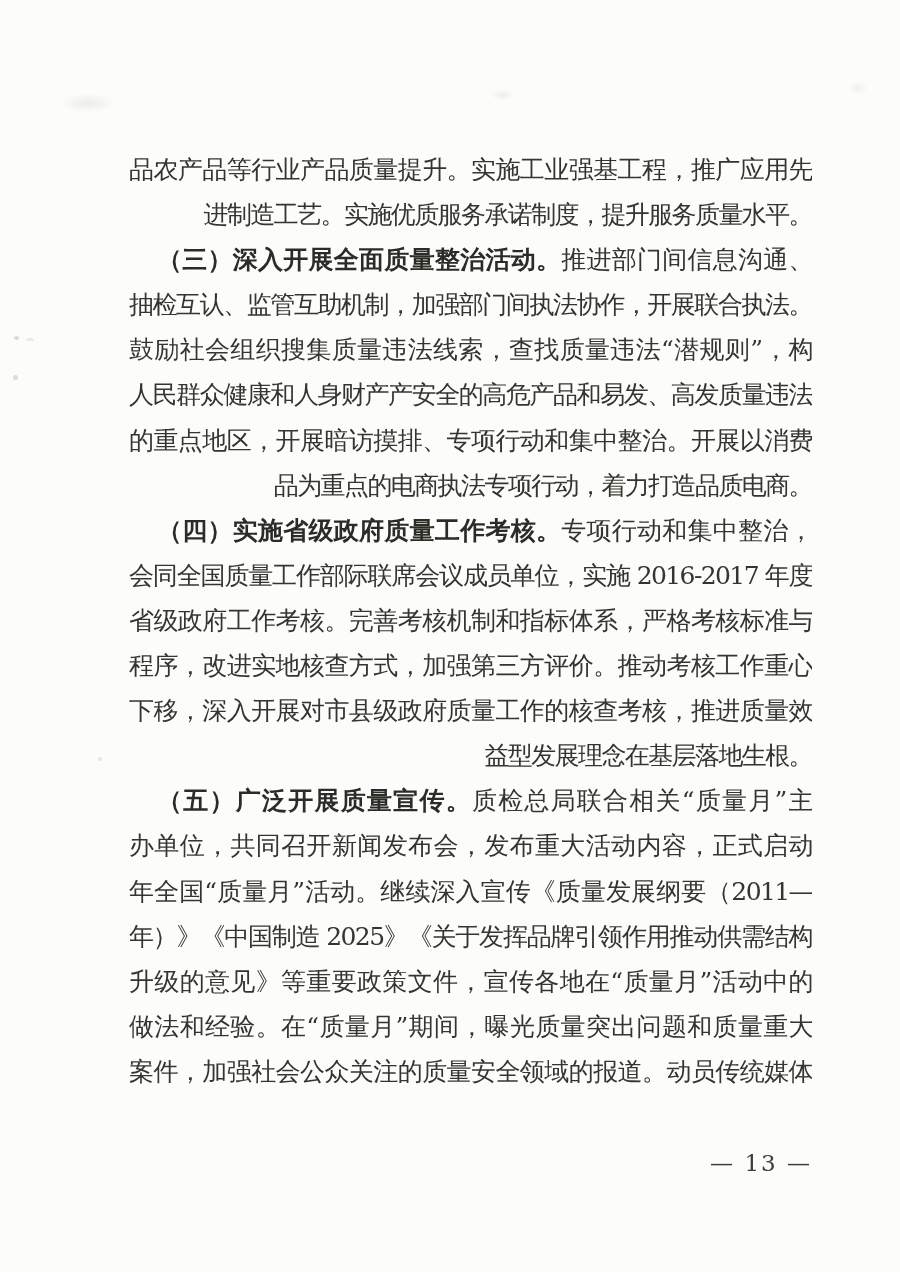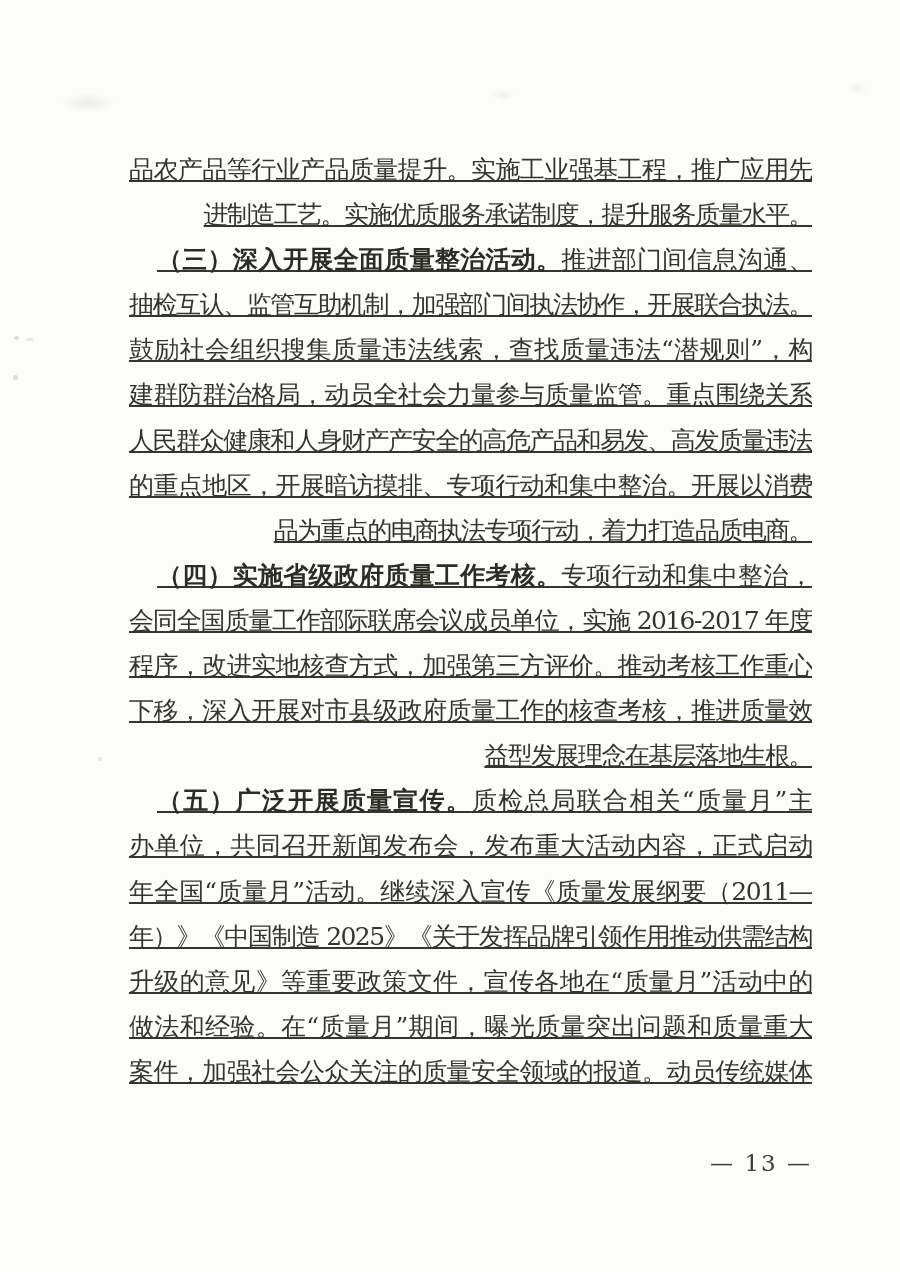--- a/index.html
+++ b/index.html
@@ -34,21 +34,20 @@
   .speck.s3 { left: 13px; top: 375px; width: 5px; height: 5px; }
   .speck.s4 { left: 98px; top: 757px; width: 4px; height: 4px; opacity: 0.22; }
   .text-block {
     position: absolute;
     left: 129px;
     top: 147px;
     width: 683px;
     color: #35352f;
     font-size: 25px;
     letter-spacing: -1.6px;
-    text-decoration: underline;
   }
   .line {
     height: 45.1px;
     line-height: 45.1px;
     white-space: nowrap;
     overflow: visible;
   }
   .line.fill {
     white-space: normal;
     text-align: justify;
@@ -85,26 +84,26 @@
   <span class="speck s2"></span>
   <span class="speck s3"></span>
   <span class="speck s4"></span>
 
   <div class="text-block">
       <div class="line fill"><span>品农产品等行业产品质量提升。实施工业强基工程，推广应用先</span></div>
       <div class="line end"><span>进制造工艺。实施优质服务承诺制度，提升服务质量水平。</span></div>
       <div class="line fill indent"><span class="bold">（三）深入开展全面质量整治活动。</span><span>推进部门间信息沟通、</span></div>
       <div class="line fill"><span>抽检互认、监管互助机制，加强部门间执法协作，开展联合执法。</span></div>
       <div class="line fill"><span>鼓励社会组织搜集质量违法线索，查找质量违法“潜规则”，构</span></div>
-      <div class="line fill"><span>建群防群治格局，动员全社会力量参与质量监管。重点围绕关系</span></div>
       <div class="line fill"><span>人民群众健康和人身财产产安全的高危产品和易发、高发质量违法</span></div>
       <div class="line fill"><span>的重点地区，开展暗访摸排、专项行动和集中整治。开展以消费</span></div>
       <div class="line end"><span>品为重点的电商执法专项行动，着力打造品质电商。</span></div>
       <div class="line fill indent"><span class="bold">（四）实施省级政府质量工作考核。</span><span>专项行动和集中整治，</span></div>
       <div class="line fill"><span>会同全国质量工作部际联席会议成员单位，实施 2016-2017 年度</span></div>
+      <div class="line fill"><span>省级政府工作考核。完善考核机制和指标体系，严格考核标准与</span></div>
       <div class="line fill"><span>程序，改进实地核查方式，加强第三方评价。推动考核工作重心</span></div>
       <div class="line fill"><span>下移，深入开展对市县级政府质量工作的核查考核，推进质量效</span></div>
       <div class="line end"><span>益型发展理念在基层落地生根。</span></div>
       <div class="line fill indent"><span class="bold">（五）广泛开展质量宣传。</span><span>质检总局联合相关“质量月”主</span></div>
       <div class="line fill"><span>办单位，共同召开新闻发布会，发布重大活动内容，正式启动 2017</span></div>
       <div class="line fill"><span>年全国“质量月”活动。继续深入宣传《质量发展纲要（2011—2020</span></div>
       <div class="line fill"><span>年）》《中国制造 2025》《关于发挥品牌引领作用推动供需结构</span></div>
       <div class="line fill"><span>升级的意见》等重要政策文件，宣传各地在“质量月”活动中的</span></div>
       <div class="line fill"><span>做法和经验。在“质量月”期间，曝光质量突出问题和质量重大</span></div>
       <div class="line fill"><span>案件，加强社会公众关注的质量安全领域的报道。动员传统媒体</span></div>

